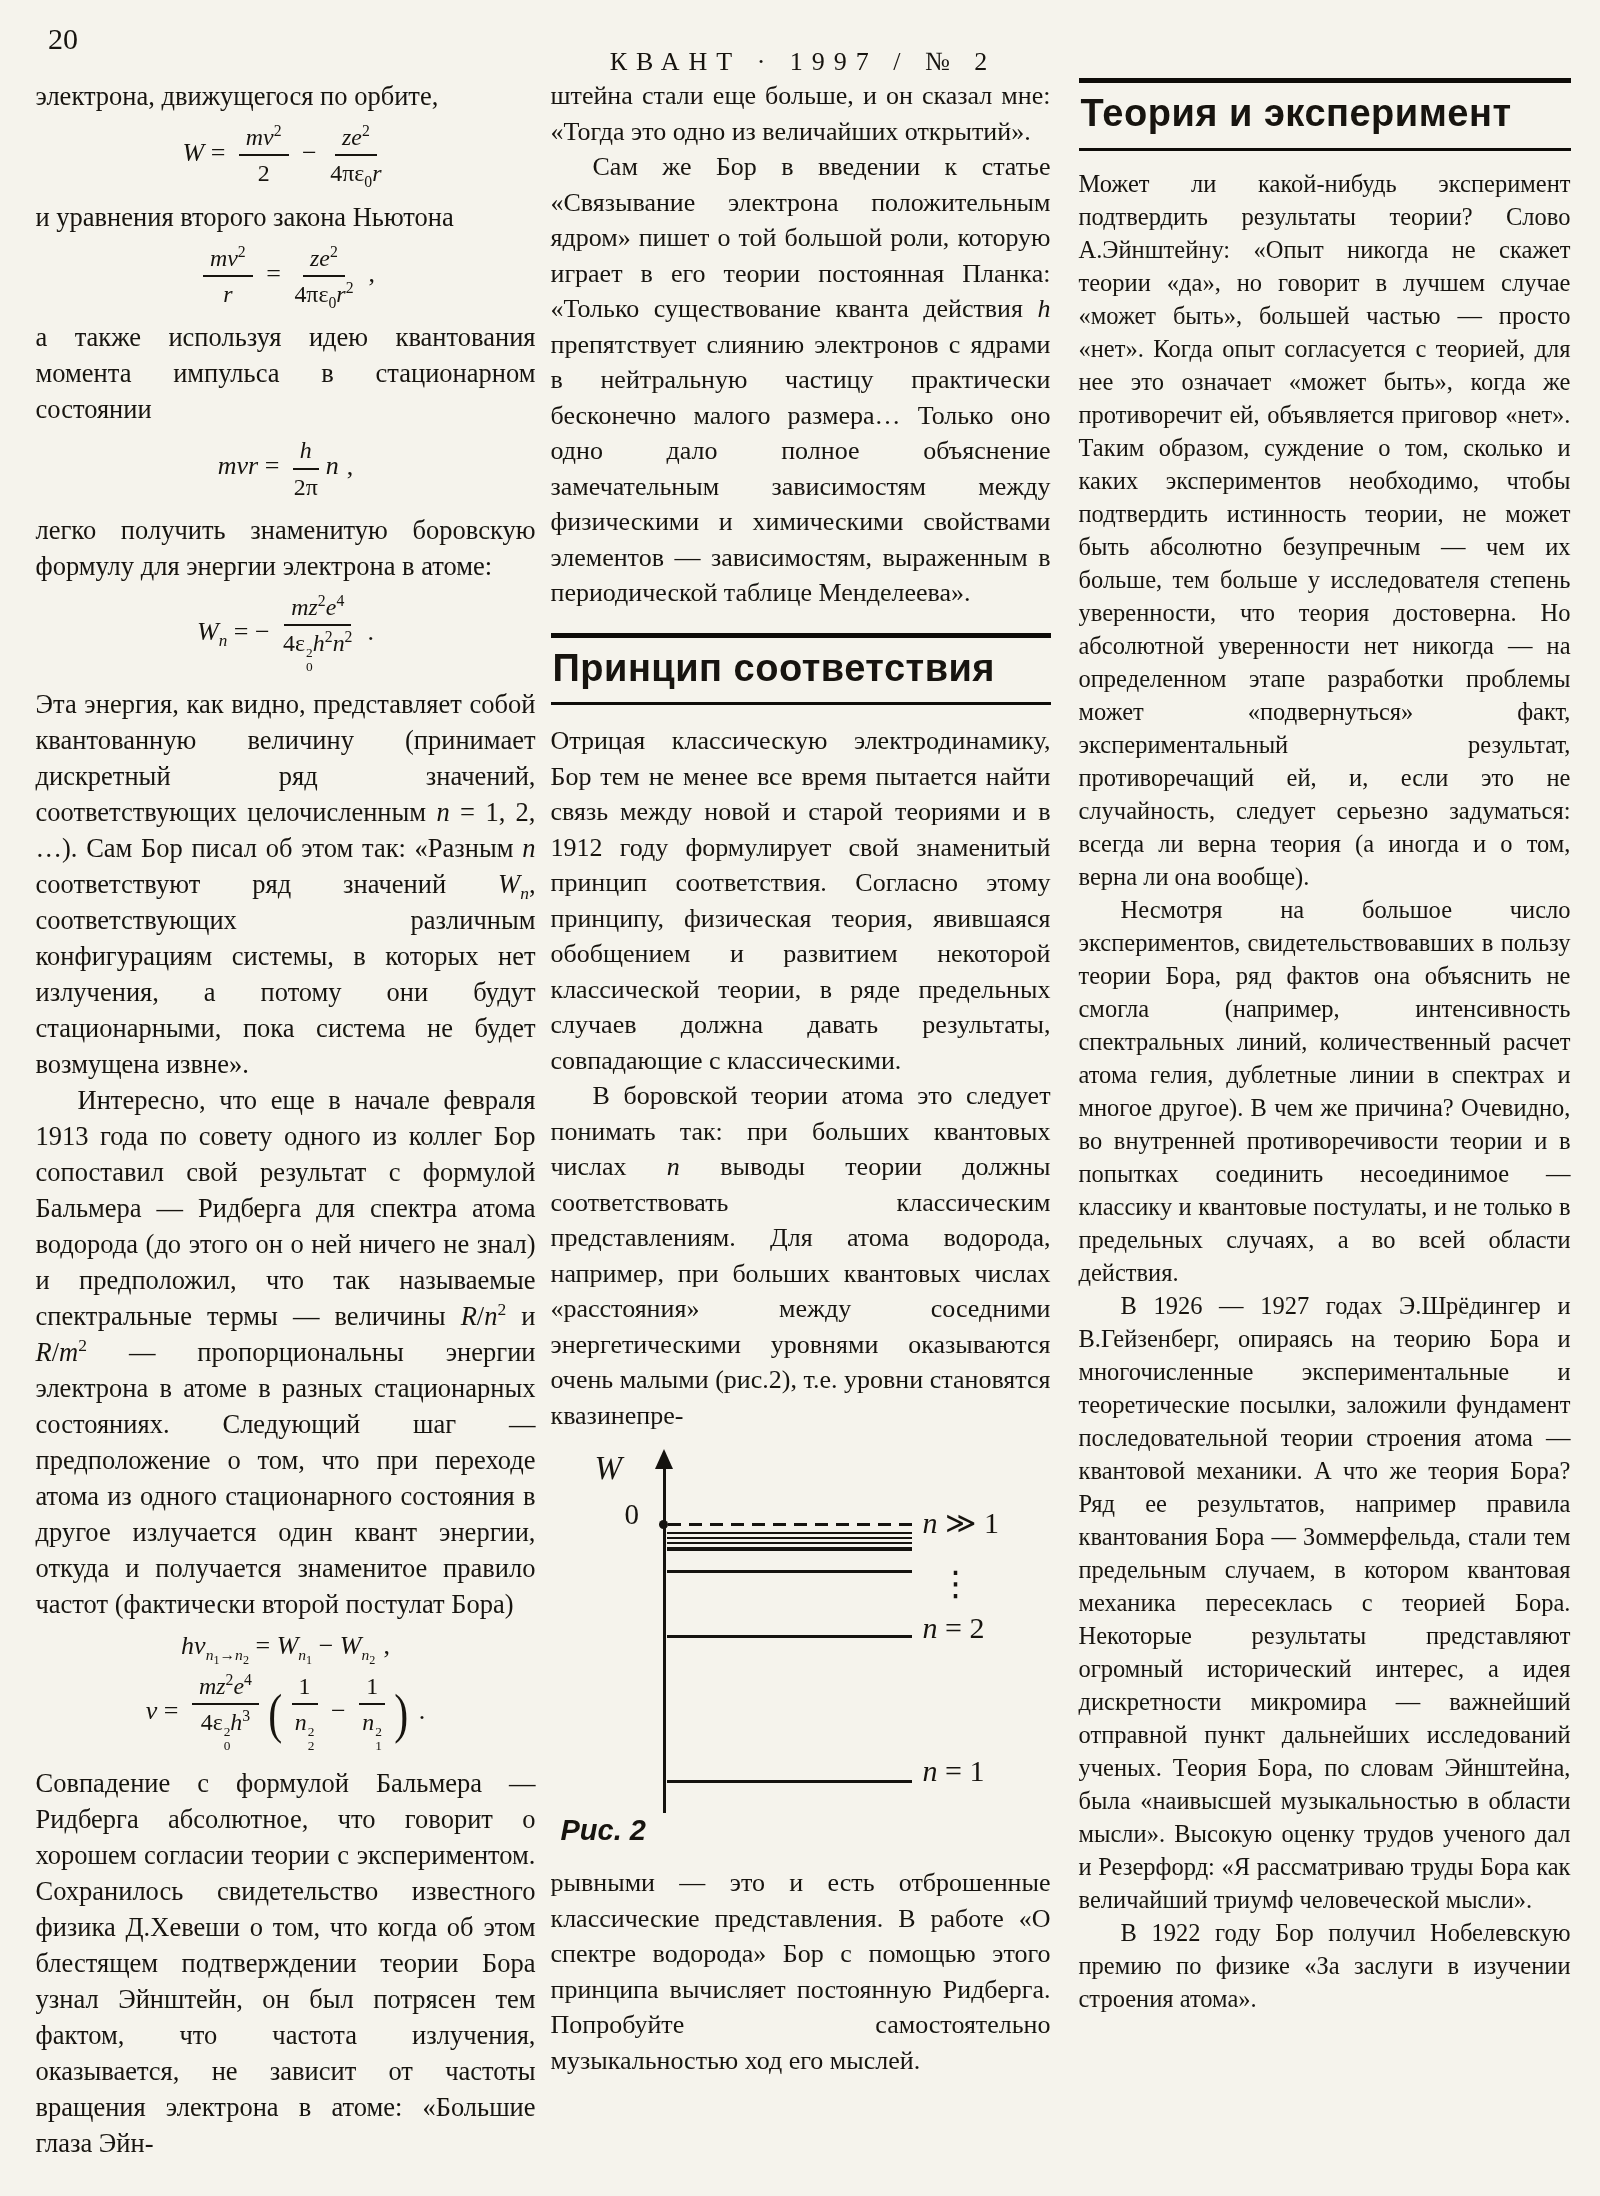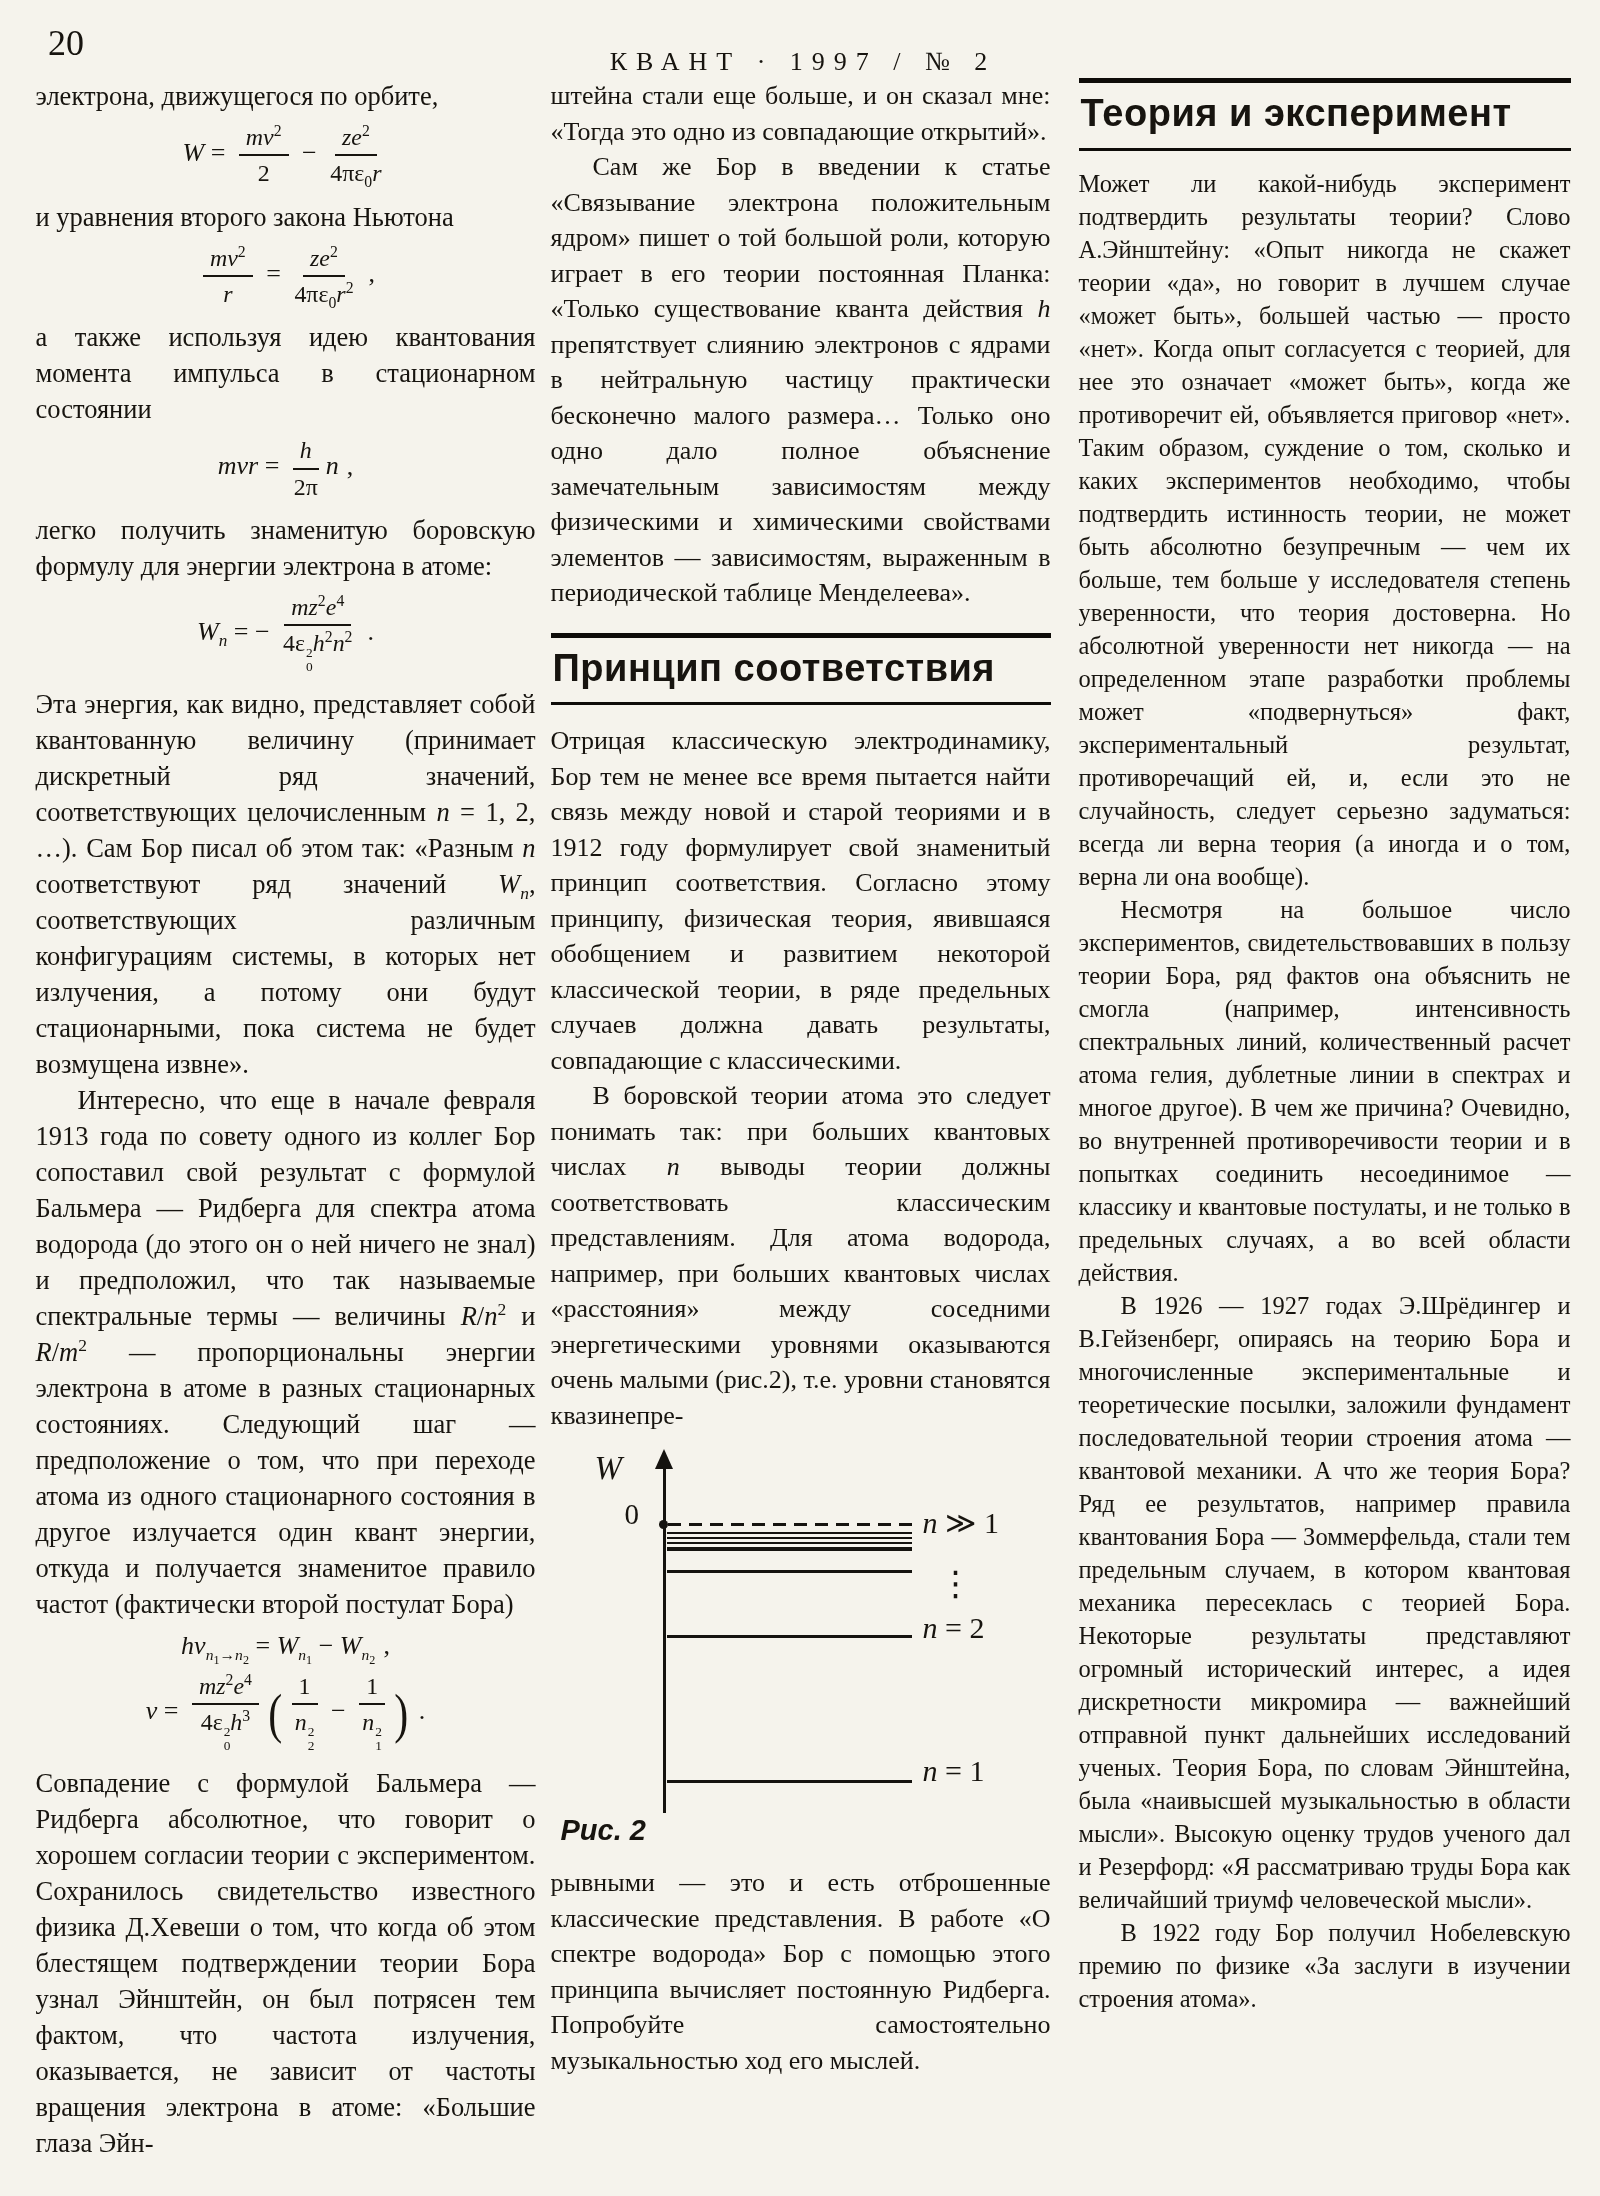--- a/index.html
+++ b/index.html
@@ -5,21 +5,21 @@
   html,body { margin:0; padding:0; }
   body {
     width:1600px; height:2196px; position:relative; overflow:hidden;
     background:#f5f3ec; color:#17140f;
     font-family:"Liberation Serif","DejaVu Serif",serif;
   }
   .page { position:absolute; inset:0; padding:0 28px 0 34px; box-sizing:border-box; }
 
   
   .header { position:relative; height:78px; }
-  .page-num { position:absolute; left:14px; top:22px; font-size:36px; }
+  .page-num { position:absolute; left:14px; top:22px; font-size:30px; }
   .journal  { position:absolute; left:0; right:0; top:26px; text-align:center;
               font-size:26px; letter-spacing:9px;margin-top:21px; }
 
   
   .cols { display:flex; align-items:flex-start;justify-content:center; }
   .col  { text-align:justify; }
   .c1 { width:500px; margin-right:15px; font-size:26.5px; line-height:36px; }
   .c2 { width:500px; margin-right:28px; font-size:26px;  line-height:35.5px; }
   .c3 { width:492px; font-size:24.5px; line-height:33px; }
   .col p { margin:0; }
@@ -139,21 +139,21 @@
             <span class="nu">1</span>
             <span class="de"><i>n</i><span class="ss">
                 <span>2</span>
                 <span>1</span>
               </span></span>
           </span><span class="paren">)</span><span class="tail">.</span></div>
       <p>Совпадение с формулой Бальмера — Ридберга абсолютное, что говорит о хорошем согласии теории с экспериментом. Сохранилось свидетельство известного физика Д.Хевеши о том, что когда об этом блестящем подтверждении теории Бора узнал Эйнштейн, он был потрясен тем фактом, что частота излучения, оказывается, не зависит от частоты вращения электрона в атоме: «Большие глаза Эйн-</p>
     </div>
 
     <div class="col c2">
-      <p>штейна стали еще больше, и он сказал мне: «Тогда это одно из совпадающие открытий».</p>
+      <p>штейна стали еще больше, и он сказал мне: «Тогда это одно из величайших открытий».</p>
       <p class="ind">Сам же Бор в введении к статье «Связывание электрона положительным ядром» пишет о той большой роли, которую играет в его теории постоянная Планка: «Только существование кванта действия <i>h</i> препятствует слиянию электронов с ядрами в нейтральную частицу практически бесконечно малого размера… Только оно одно дало полное объяснение замечательным зависимостям между физическими и химическими свойствами элементов — зависимостям, выраженным в периодической таблице Менделеева».</p>
       <div class="sec">Принцип соответствия</div>
       <p>Отрицая классическую электродинамику, Бор тем не менее все время пытается найти связь между новой и старой теориями и в 1912 году формулирует свой знаменитый принцип соответствия. Согласно этому принципу, физическая теория, явившаяся обобщением и развитием некоторой классической теории, в ряде предельных случаев должна давать результаты, совпадающие с классическими.</p>
       <p class="ind">В боровской теории атома это следует понимать так: при больших квантовых числах <i>n</i> выводы теории должны соответствовать классическим представлениям. Для атома водорода, например, при больших квантовых числах «расстояния» между соседними энергетическими уровнями оказываются очень малыми (рис.2), т.е. уровни становятся квазинепре-</p>
 
       <div class="figure">
         <div class="fx-arrow"></div>
         <div class="fx-axis"></div>
         <div class="fx-w"><i>W</i></div>
         <div class="fx-zero">0</div>

